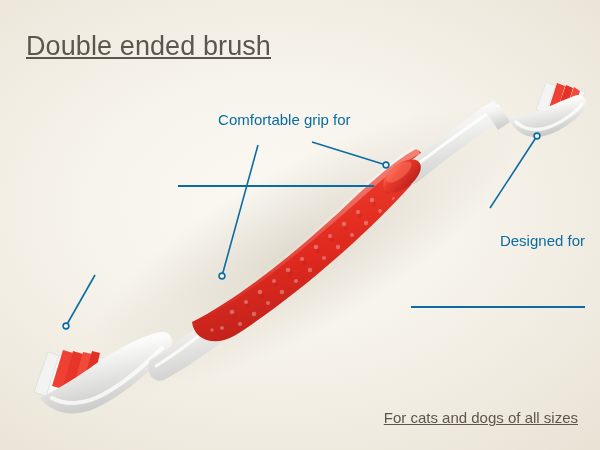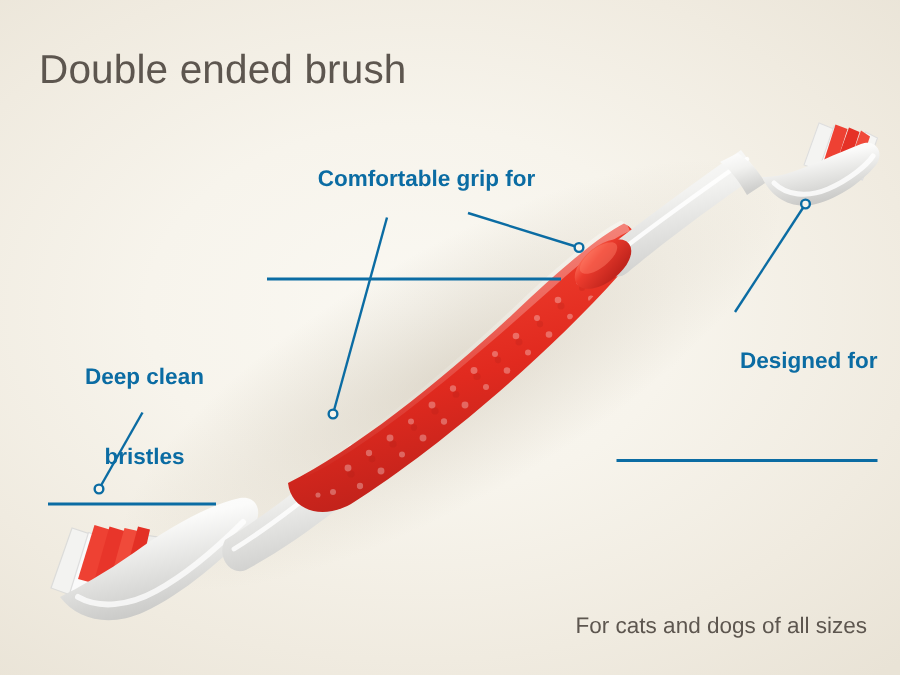--- a/index.html
+++ b/index.html
@@ -23,40 +23,41 @@
   #artboard {
     position: absolute;
     left: 0; top: 0;
     width: 600px;
     height: 450px;
   }
   .txt {
     position: absolute;
     white-space: pre;
     line-height: 1.14;
+    text-decoration: underline;
   }
   #page-title {
     left: 26px;
     top: 31px;
     font-size: 27px;
     color: #5d564f;
     letter-spacing: 0.1px;
   }
   #footer-note {
     right: 22px;
     top: 409px;
     font-size: 15px;
     color: #5d564f;
     text-align: right;
   }
   .callout {
     position: absolute;
     color: #0b6ca3;
     font-size: 15px;
-    font-weight: bold;
+    font-weight: normal;
     line-height: 1.18;
     white-space: pre;
   }
   .callout .rule {
     display: block;
     height: 1.6px;
     background: #0b6ca3;
     margin-top: 4px;
   }
   #callout-grip {
@@ -266,26 +267,20 @@
   </svg>
 
   <div class="txt" id="page-title">Double ended brush</div>
 
   <div class="callout" id="callout-grip">
     <span>Comfortable grip for</span>
     <br>
     <span class="rule"></span>
   </div>
 
-  <div class="callout" id="callout-bristles">
-    <span>Deep clean</span>
-    <br>
-    <span>bristles</span>
-    <span class="rule"></span>
-  </div>
 
   <div class="callout" id="callout-reach">
     <span>Designed for</span>
     <br>
     <span class="rule"></span>
   </div>
 
   <div class="txt" id="footer-note">For cats and dogs of all sizes</div>
 
 </div>

